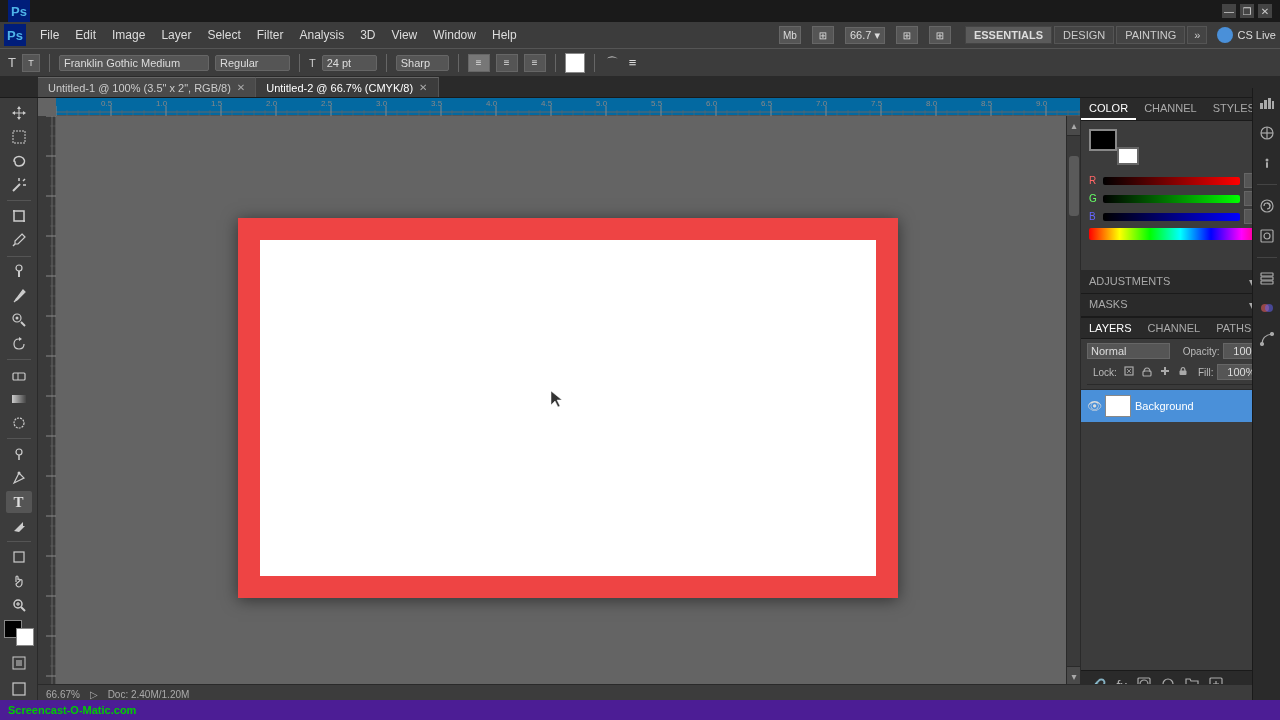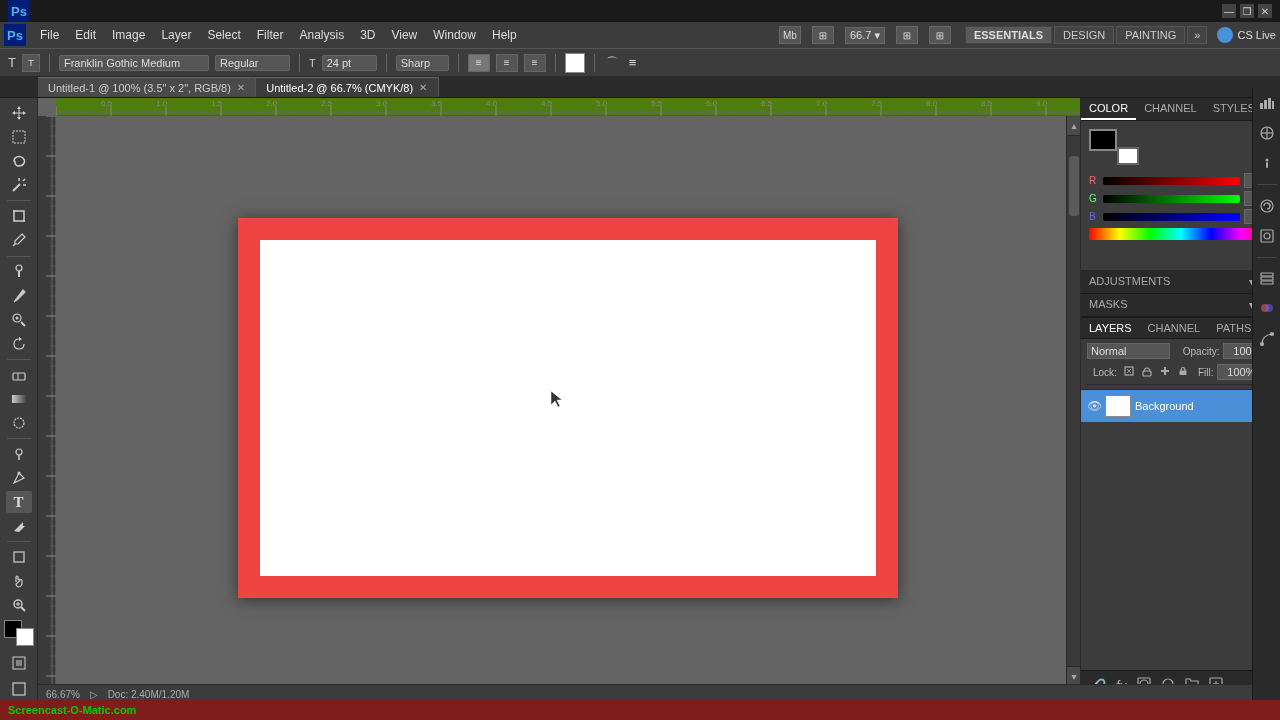--- a/index.html
+++ b/index.html
@@ -51,21 +51,21 @@
       width: 38px; background: #3c3c3c; border-right: 1px solid #2a2a2a; display: flex; flex-direction: column; align-items: center; padding-top: 4px; gap: 2px; overflow: hidden;
     }
     .tool-btn { width: 26px; height: 26px; background: none; border: none; color: #ccc; cursor: pointer; display: flex; align-items: center; justify-content: center; font-size: 14px; border-radius: 2px; }
     .tool-btn:hover, .tool-btn.active { background: #555; }
     .tool-separator { width: 24px; height: 1px; background: #555; margin: 2px 0; }
 
     
     #canvas-area {
       flex: 1; background: #646464; position: relative; overflow: hidden;
     }
-    #ruler-top { position: absolute; top: 0; left: 18px; right: 0; height: 18px; background: #4d7c0f; border-bottom: 1px solid #555; }
+    #ruler-top { position: absolute; top: 0; left: 18px; right: 0; height: 18px; background: #0369a1; border-bottom: 1px solid #555; }
     #ruler-left { position: absolute; top: 18px; left: 0; width: 18px; bottom: 0; background: #3a3a3a; border-right: 1px solid #555; }
     #canvas-container { position: absolute; top: 18px; left: 18px; right: 0; bottom: 0; display: flex; align-items: center; justify-content: center; }
 
     
     #doc-canvas {
       position: relative;
       width: 660px; height: 380px;
       background: #e44; 
       box-shadow: 0 2px 15px rgba(0,0,0,0.5);
     }
@@ -852,15 +852,15 @@
       </svg>
   </button>
 </div>
 
 <div id="statusbar" style="position:absolute;bottom:16px;left:38px;right:28px;height:20px;background:#3c3c3c;border-top:1px solid #2a2a2a;display:flex;align-items:center;padding:0 8px;font-size:10px;color:#aaa;gap:10px;">
   <span>66.67%</span>
   <span style="cursor:pointer;">▷</span>
   <span>Doc: 2.40M/1.20M</span>
 </div>
 
-<div id="bottombar" style="position:absolute;bottom:0;left:0;right:0;height:20px;background:#7f1d1d;display:flex;align-items:center;padding:0 8px;color:#00cc00;font-size:11px;font-weight:bold;">
+<div id="bottombar" style="position:absolute;bottom:0;left:0;right:0;height:20px;background:#4c1d95;display:flex;align-items:center;padding:0 8px;color:#00cc00;font-size:11px;font-weight:bold;">
   <span>Screencast-O-Matic.com</span>
 </div>
 
 </body></html>

